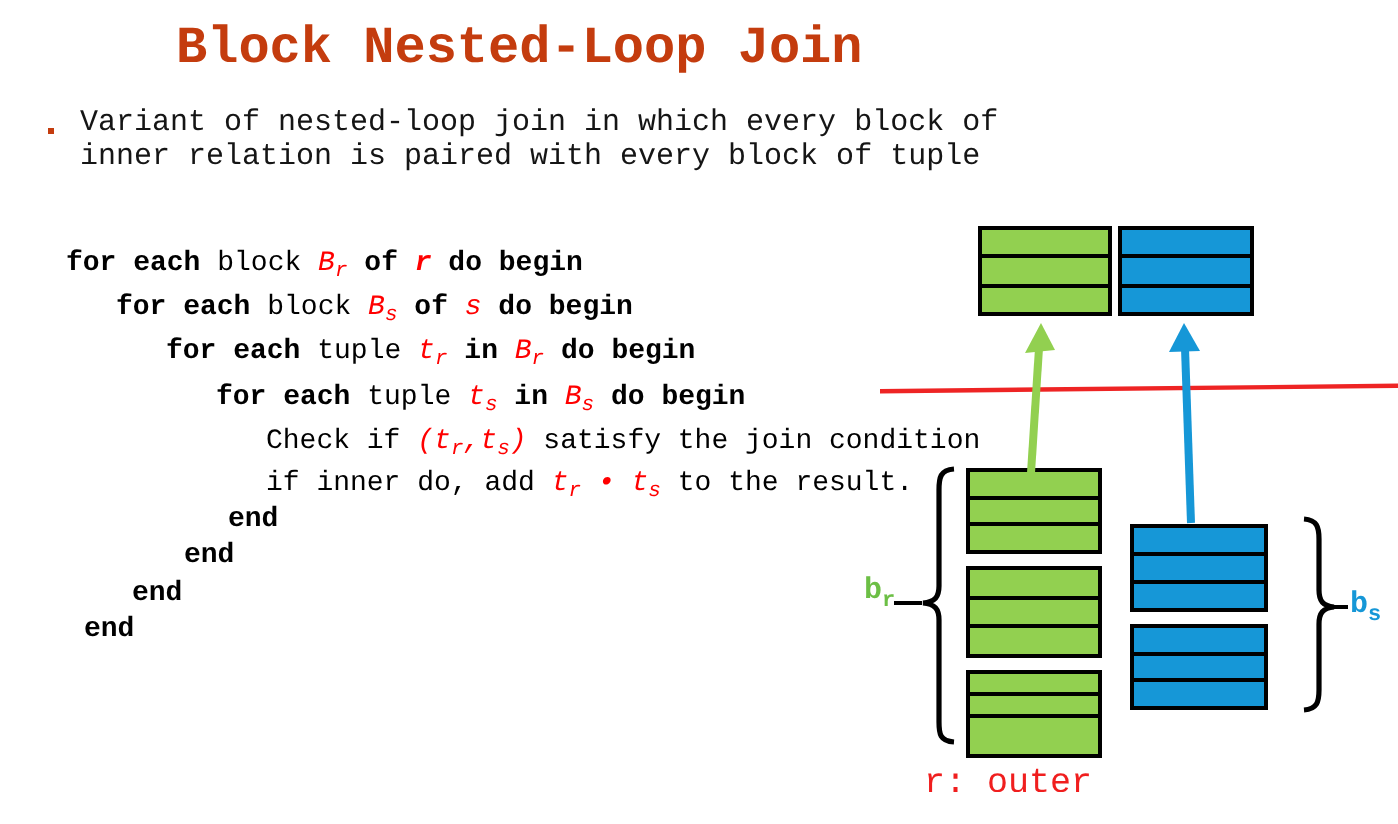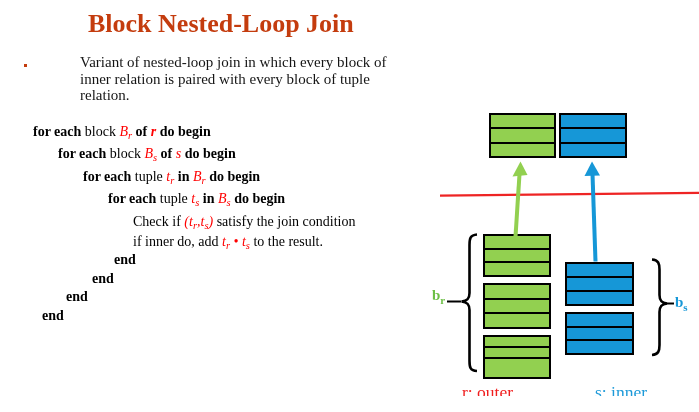--- a/index.html
+++ b/index.html
@@ -1,21 +1,21 @@
 <!DOCTYPE html>
 <html style="--tcol: #C43C0E; --vred: #FF0000; --gcol: #92D050; --bcol: #1697D7; --glab: #6CBF45; --blab: #1697D7; --rname: #F01E1E; --sname: #1D9AD9;"><head>
 <meta charset="utf-8">
 <style>
   html,body{margin:0;padding:0;background:#fff;}
   .stage{position:relative;width:699px;height:396px;background:#ffffff;overflow:hidden;
-         font-family:Liberation Serif, serif;color:#000;}
+         font-family:Liberation Mono, monospace;color:#000;}
   .title{position:absolute;left:88px;top:9px;font-size:26px;font-weight:700;
          color:var(--tcol);white-space:nowrap;}
   .bullet-dot{position:absolute;left:24px;top:64px;width:3px;height:3px;background:var(--tcol);}
-  .bullet-text{position:absolute;left:40px;top:54px;font-size:15px;line-height:16.6px;color:#151515;margin-left:40px;}
+  .bullet-text{position:absolute;left:40px;top:54px;font-size:15px;line-height:16.6px;color:#151515;}
   .code{position:absolute;left:33px;top:121px;font-size:14px;color:#000;}
   .code-line{white-space:pre;}
   .s-b{font-weight:700;}
   .s-n{}
   .s-v{color:var(--vred);font-style:italic;}
   .s-vs{color:var(--vred);font-style:italic;font-size:10.5px;vertical-align:-3px;}
   .s-vb{color:var(--vred);font-style:italic;font-weight:700;}
   .block{box-sizing:border-box;border:2px solid #000;display:flex;flex-direction:column;flex:0 0 auto;}
   .green{background:var(--gcol);}
   .blue{background:var(--bcol);}
@@ -40,21 +40,20 @@
 <body>
 
 <div class="stage">
 
   <div class="title">Block Nested-Loop Join</div>
 
   <span class="bullet-dot"></span>
   <div class="bullet-text">
     <div>Variant of nested-loop join in which every block of</div>
     <div>inner relation is paired with every block of tuple</div>
-    <div>relation.</div>
   </div>
 
   <div id="code" class="code">
       <div class="code-line" style="padding-left: 0px; height: 22px; line-height: 22px;"><span class="s-b">for each </span><span class="s-n">block </span><span class="s-v">B</span><span class="s-vs">r</span><span class="s-b"> of </span><span class="s-vb">r</span><span class="s-b"> do begin</span></div>
       <div class="code-line" style="padding-left: 25px; height: 22px; line-height: 22px;"><span class="s-b">for each </span><span class="s-n">block </span><span class="s-v">B</span><span class="s-vs">s</span><span class="s-b"> of </span><span class="s-v">s</span><span class="s-b"> do begin</span></div>
       <div class="code-line" style="padding-left: 50px; height: 23px; line-height: 23px;"><span class="s-b">for each </span><span class="s-n">tuple </span><span class="s-v">t</span><span class="s-vs">r</span><span class="s-b"> in </span><span class="s-v">B</span><span class="s-vs">r</span><span class="s-b"> do begin</span></div>
       <div class="code-line" style="padding-left: 75px; height: 22px; line-height: 22px;"><span class="s-b">for each </span><span class="s-n">tuple </span><span class="s-v">t</span><span class="s-vs">s</span><span class="s-b"> in </span><span class="s-v">B</span><span class="s-vs">s</span><span class="s-b"> do begin</span></div>
       <div class="code-line" style="padding-left: 100px; height: 23px; line-height: 23px; text-align: center;"><span class="s-n">Check if </span><span class="s-v">(t</span><span class="s-vs">r</span><span class="s-v">,t</span><span class="s-vs">s</span><span class="s-v">)</span><span class="s-n"> satisfy the join condition</span></div>
       <div class="code-line" style="padding-left: 100px; height: 18px; line-height: 18px;"><span class="s-n">if inner do, add </span><span class="s-v">t</span><span class="s-vs">r</span><span class="s-v"> • </span><span class="s-v">t</span><span class="s-vs">s</span><span class="s-n"> to the result.</span></div>
       <div class="code-line" style="padding-left: 81px; height: 18px; line-height: 18px;"><span class="s-b">end</span></div>
@@ -117,15 +116,14 @@
   </svg>
 
   <div id="lblBr" class="brace-label">
     <span>b</span><sub>r</sub>
   </div>
   <div id="lblBs" class="brace-label">
     <span>b</span><sub>s</sub>
   </div>
 
   <div id="lblOuter" class="rel-label">r: outer</div>
-  <div id="lblInner" class="rel-label">s: inner</div>
 
 </div>
 
 </body></html>

